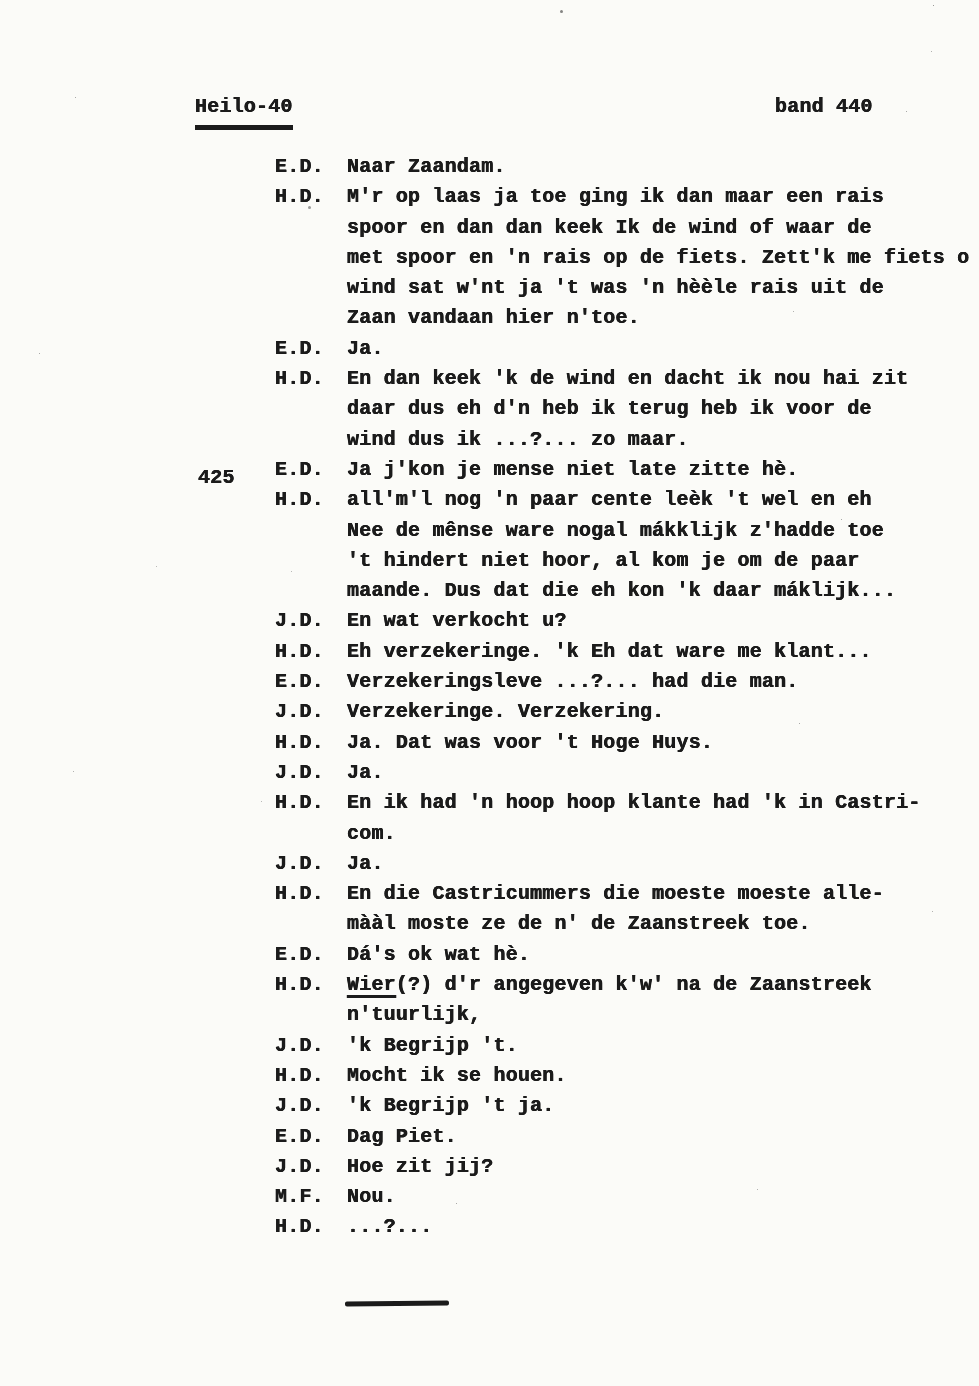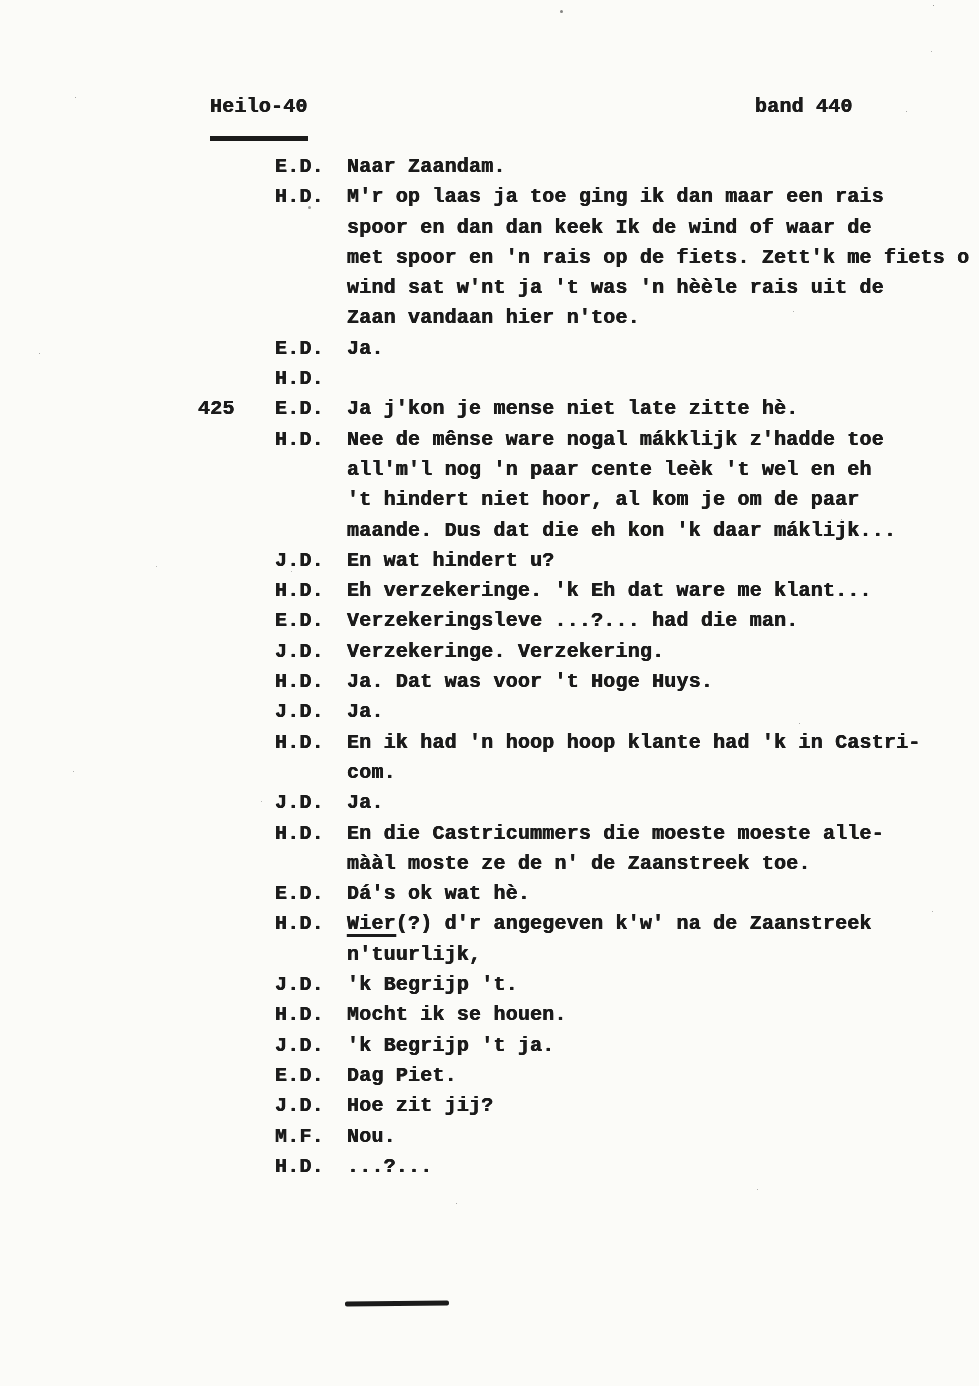--- a/index.html
+++ b/index.html
@@ -16,32 +16,32 @@
     font-weight:700;
     color:var(--ink);
     font-size:20px;
     letter-spacing:.2px;
   }
   
   #page .t, #page .hdr{
     text-shadow:.35px 0 0 currentColor,-.2px 0 0 currentColor;
   }
   .hdr{position:absolute;top:92px;white-space:pre;}
-  #doc-title{left:210px;border-bottom:5px solid var(--ink);padding-bottom:14px;}
-  #band-label{left:755px;}
+  #doc-title{left:195px;border-bottom:5px solid var(--ink);padding-bottom:3px;}
+  #band-label{left:775px;}
   #transcript{
     position:absolute;top:152px;left:0;right:0;
     padding-left:275px;
   }
   .row{display:flex;align-items:flex-start;position:relative;}
   .speaker{width:72px;flex:0 0 72px;}
   .lines{flex:1 1 auto;min-width:0;}
   .t{height:30.3px;line-height:30.3px;white-space:pre;}
   .margin-num{
-    position:absolute;left:-77px;top:0;text-align:center;
+    position:absolute;left:-77px;top:8px;text-align:center;
   }
   .lines u, .speaker u{
     text-decoration:underline;
     text-decoration-thickness:3px;
     text-underline-offset:5px;
   }
   #footer-rule{
     position:absolute;left:345px;top:1301px;width:104px;height:5px;
     background:var(--ink);
     transform:rotate(-.5deg);
@@ -101,41 +101,46 @@
         </div>
       </div>
       <div class="row">
         <div class="speaker t">E.D.</div>
         <div class="lines">
           <div class="t">Ja.</div>
         </div>
       </div>
       <div class="row">
         <div class="speaker t">H.D.</div>
+        <div class="lines">
+          <div class="t">En dan keek 'k de wind en dacht ik nou hai zit</div>
+          <div class="t">daar dus eh d'n heb ik terug heb ik voor de</div>
+          <div class="t">wind dus ik ...?... zo maar.</div>
+        </div>
       </div>
       <div class="row">
         <span class="margin-num t">425</span>
         <div class="speaker t">E.D.</div>
         <div class="lines">
           <div class="t">Ja j'kon je mense niet late zitte hè.</div>
         </div>
       </div>
       <div class="row">
         <div class="speaker t">H.D.</div>
         <div class="lines">
+          <div class="t">all'm'l nog 'n paar cente leèk 't wel en eh</div>
           <div class="t">Nee de mênse ware nogal mákklijk z'hadde toe</div>
-          <div class="t">all'm'l nog 'n paar cente leèk 't wel en eh</div>
           <div class="t">'t hindert niet hoor, al kom je om de paar</div>
           <div class="t">maande. Dus dat die eh kon 'k daar máklijk...</div>
         </div>
       </div>
       <div class="row">
         <div class="speaker t">J.D.</div>
         <div class="lines">
-          <div class="t">En wat hindert u?</div>
+          <div class="t">En wat verkocht u?</div>
         </div>
       </div>
       <div class="row">
         <div class="speaker t">H.D.</div>
         <div class="lines">
           <div class="t">Eh verzekeringe. 'k Eh dat ware me klant...</div>
         </div>
       </div>
       <div class="row">
         <div class="speaker t">E.D.</div>

